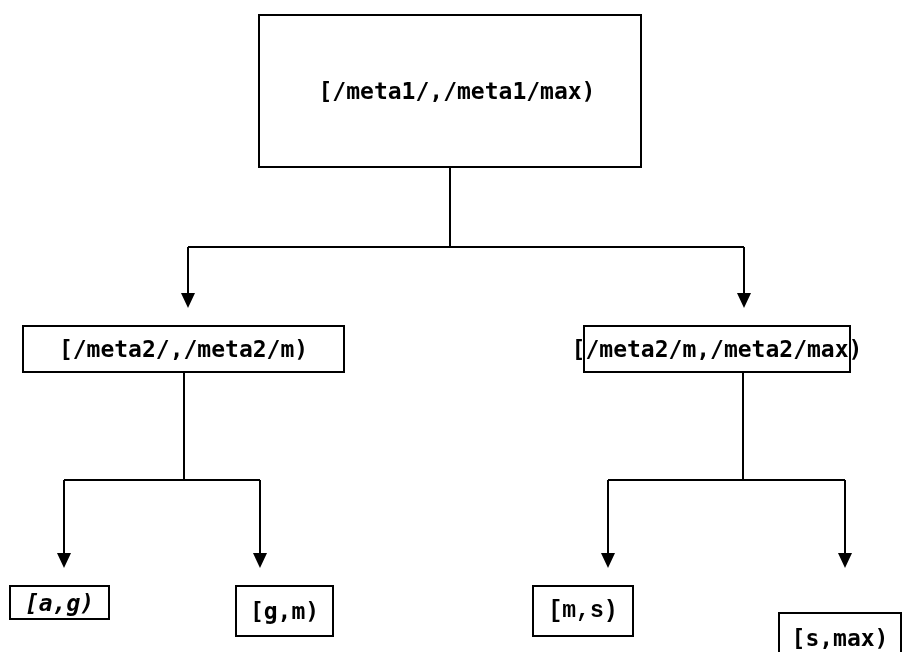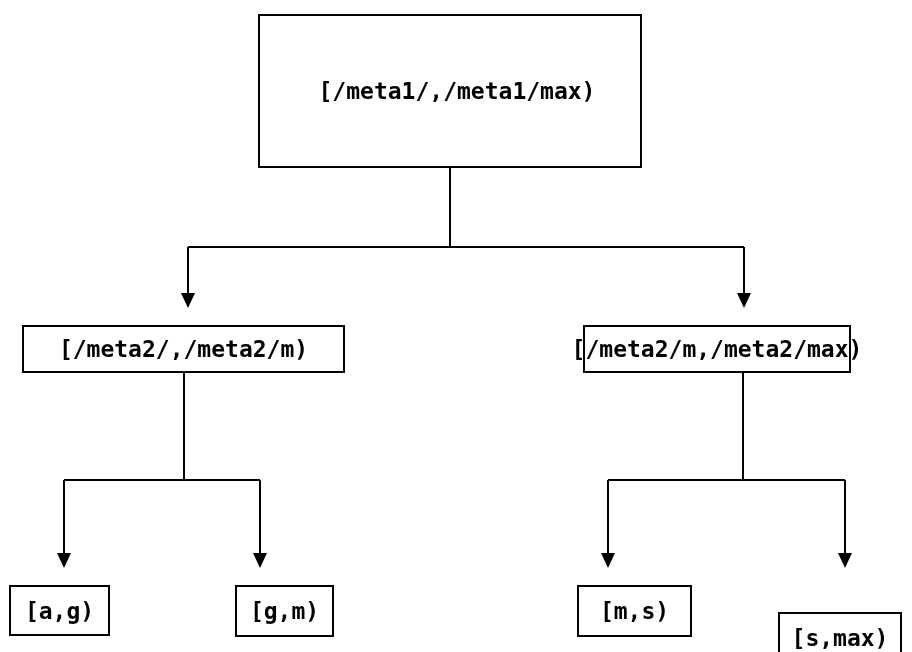--- a/index.html
+++ b/index.html
@@ -32,23 +32,23 @@
     align-items: center;
     justify-content: center;
     color: #000000;
     font-size: 23px;
     font-weight: bold;
     white-space: nowrap;
   }
   .node-root   { left: 258px; top: 14px;  width: 384px; height: 154px; padding-left: 14px; }
   .node-m2low  { left: 22px;  top: 325px; width: 323px; height: 48px; }
   .node-m2high { left: 583px; top: 325px; width: 268px; height: 48px; }
-  .node-ag     { left: 9px;   top: 585px; width: 101px; height: 51px; }
+  .node-ag     { left: 9px;   top: 585px; width: 101px; height: 35px; font-style: italic; }
   .node-gm     { left: 203px; top: 585px; width: 99px;  height: 52px; margin-left: 32px; }
-  .node-ms     { left: 577px; top: 585px; width: 115px; height: 52px; }
+  .node-ms     { left: 532px; top: 585px; width: 102px; height: 52px; font-family: Liberation Mono, monospace; }
   .node-smax   { left: 778px; top: 612px; width: 124px; height: 52px; }
   .edge-line {
     stroke: #000000;
     stroke-width: 2;
     fill: none;
   }
   .arrowhead {
     fill: #000000;
     stroke: none;
   }

